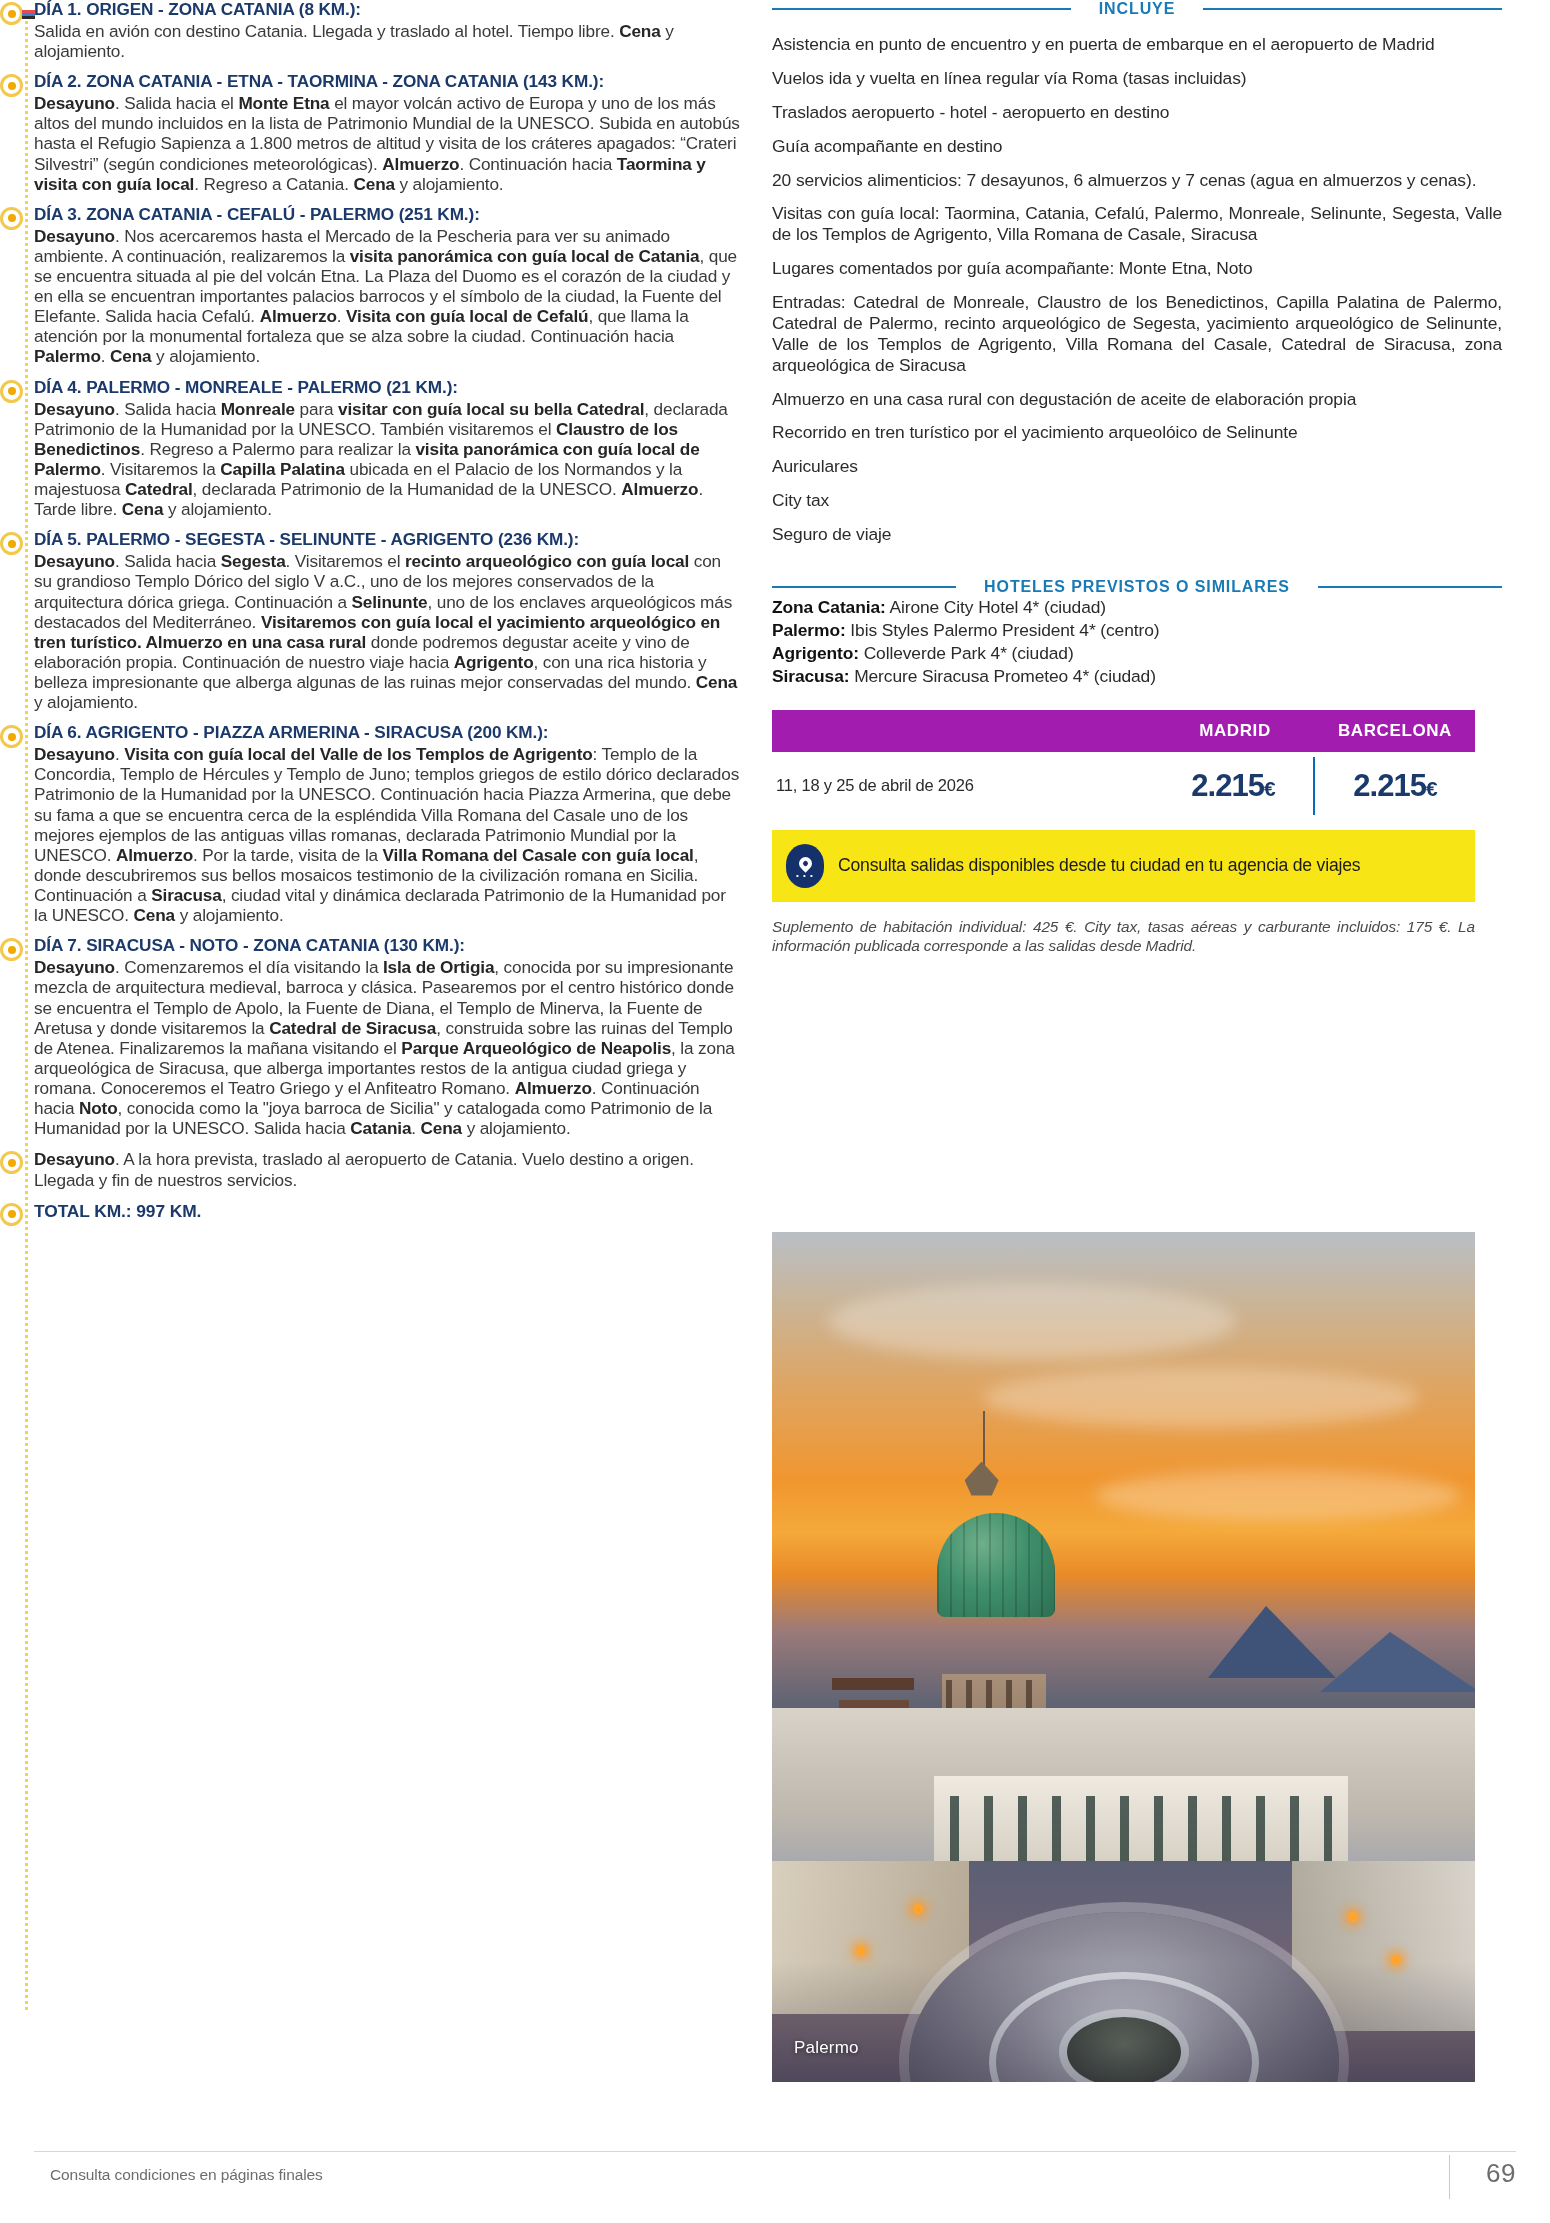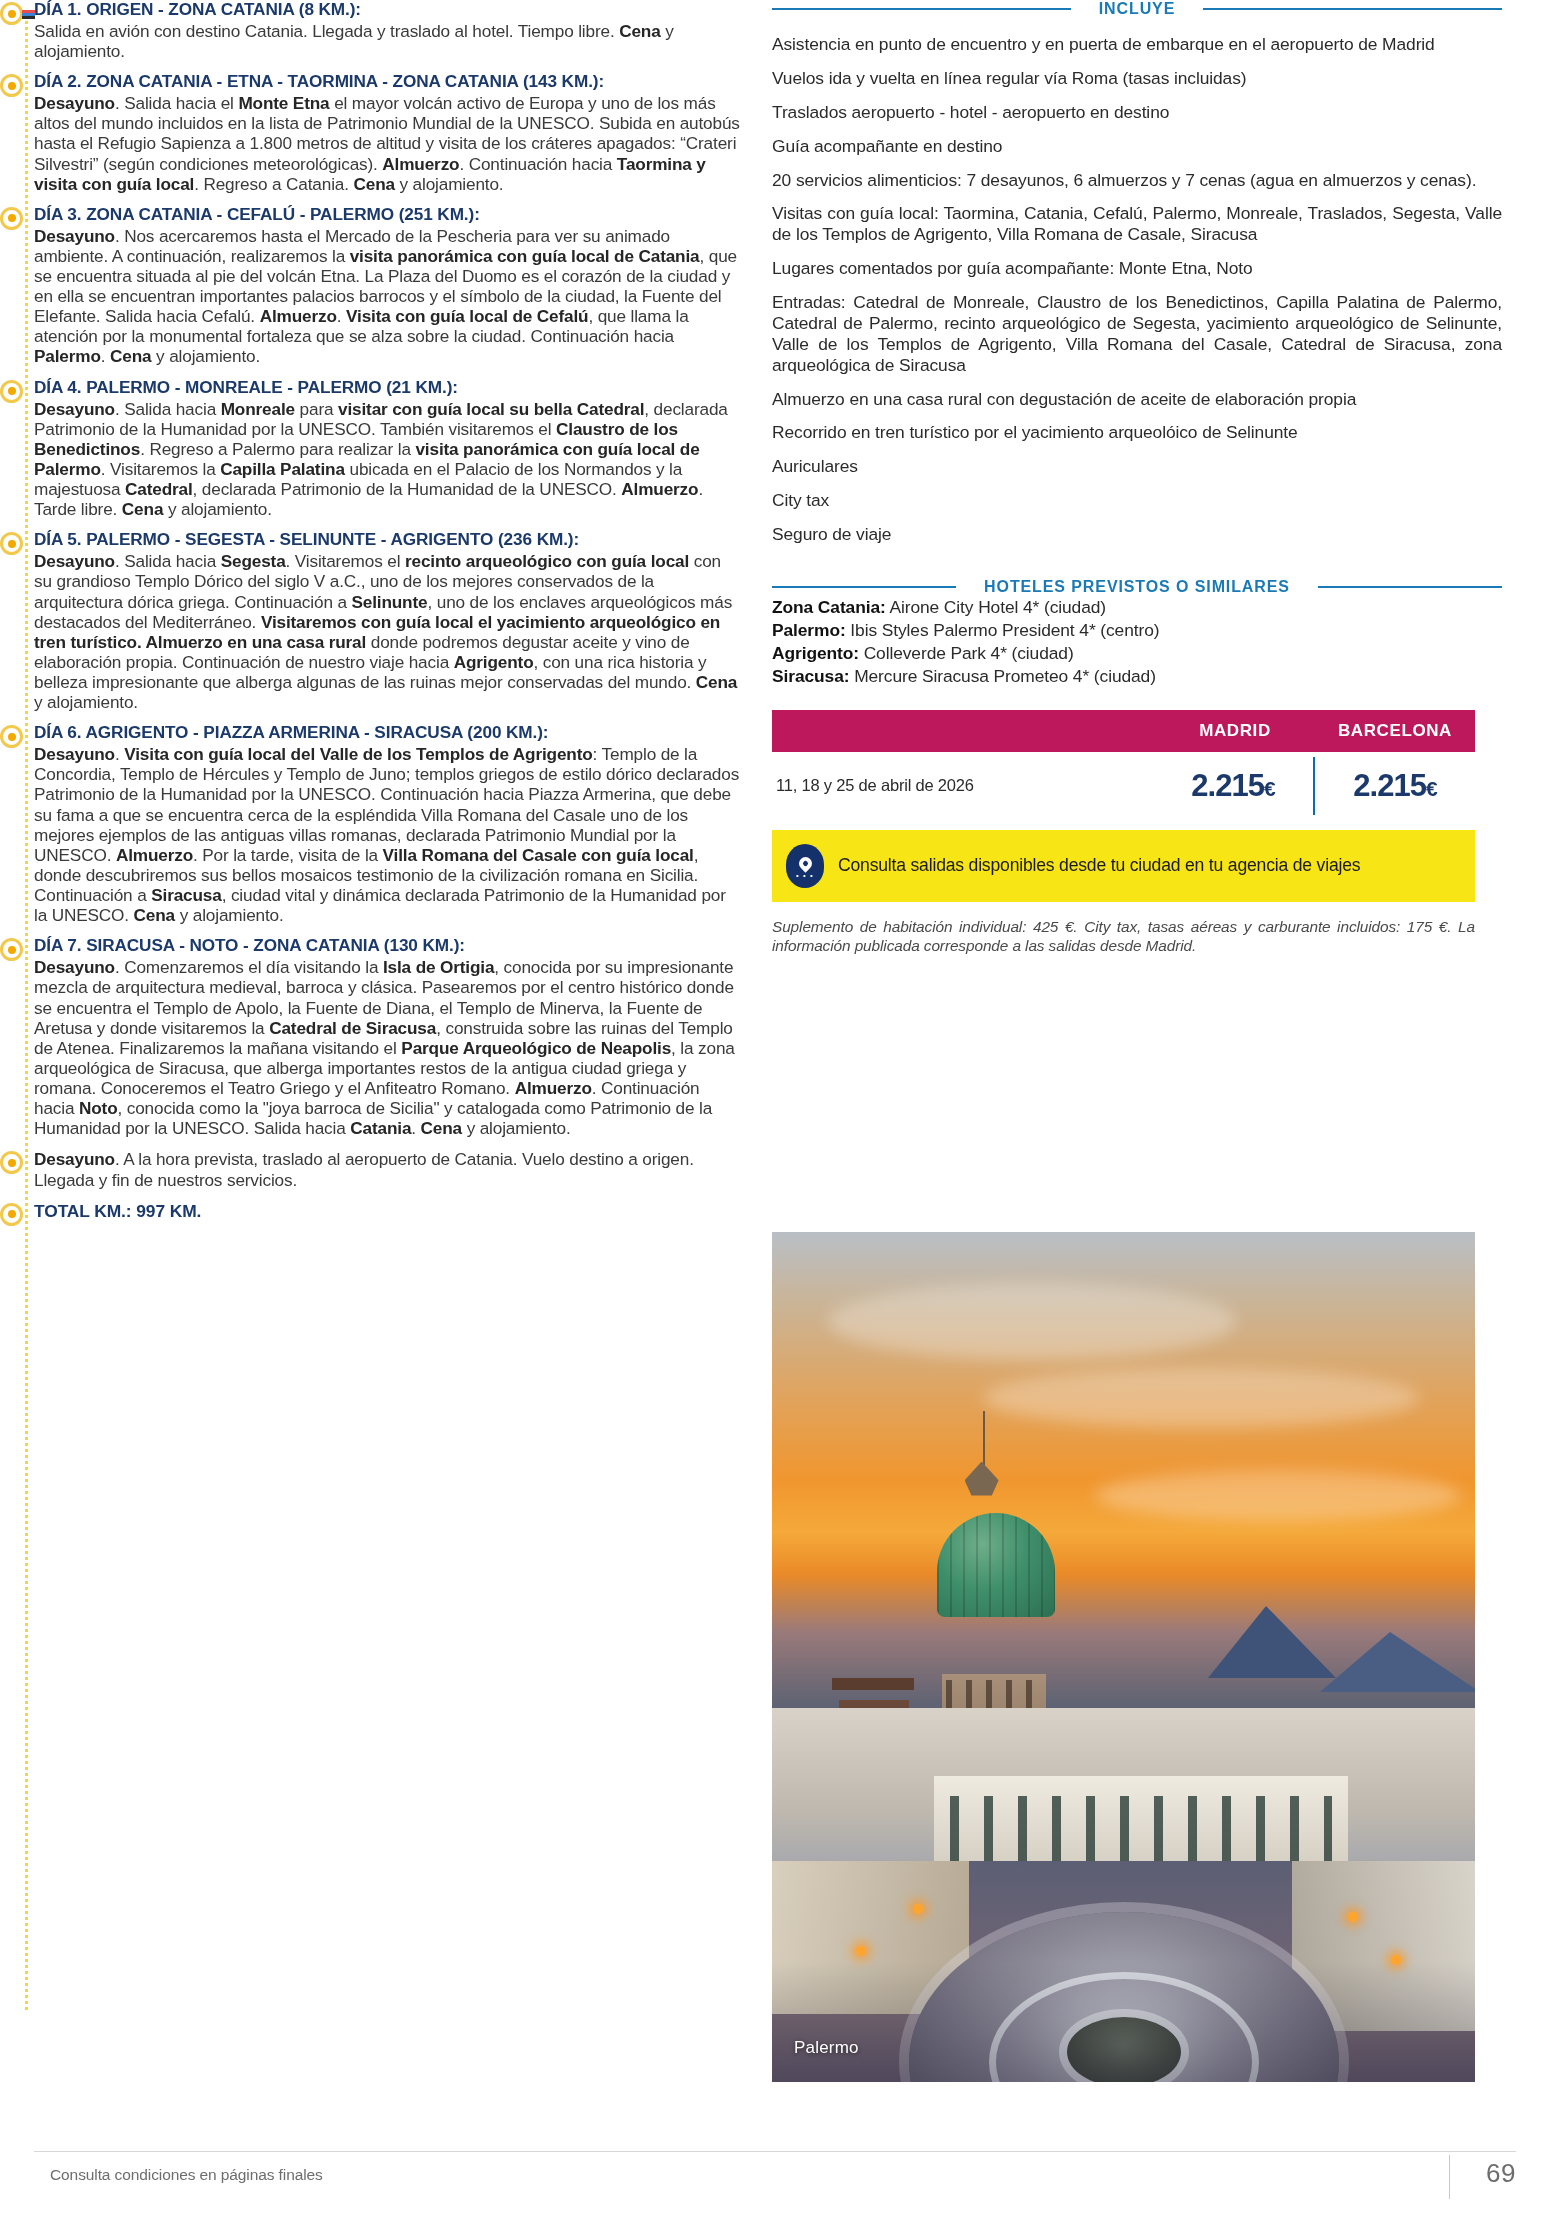--- a/index.html
+++ b/index.html
@@ -77,21 +77,21 @@
   .hotels-head { margin-top:33px; margin-bottom:0; }
   .hotel-line {
     color:#2b2b2b; font-size:17.4px; line-height:1.32;
     letter-spacing:-0.1px;
   }
   .hotel-line b { font-weight:bold; color:#111; }
 
   
   .price-table { margin-top:22px; width:703px; }
   .pt-head {
-    display:flex; background:#be185d; height:42px;
+    display:flex; background:#a21caf; height:42px;
     align-items:center;
   }
   .pt-head .pt-blank { flex:1; }
   .pt-head .pt-city {
     width:160px; text-align:center;
     color:#ffffff; font-size:17px; font-weight:bold;
     letter-spacing:0.6px;
   }
   .pt-row { display:flex; align-items:center; height:68px; }
   .pt-row .pt-date {
@@ -362,21 +362,21 @@
       <span class="ttl">INCLUYE</span>
       <span class="rule"></span>
     </div>
 
     <div>
       <div class="inc-item">Asistencia en punto de encuentro y en puerta de embarque en el aeropuerto de Madrid</div>
       <div class="inc-item">Vuelos ida y vuelta en línea regular vía Roma (tasas incluidas)</div>
       <div class="inc-item">Traslados aeropuerto - hotel - aeropuerto en destino</div>
       <div class="inc-item">Guía acompañante en destino</div>
       <div class="inc-item">20 servicios alimenticios: 7 desayunos, 6 almuerzos y 7 cenas (agua en almuerzos y cenas).</div>
-      <div class="inc-item">Visitas con guía local: Taormina, Catania, Cefalú, Palermo, Monreale, Traslados, Segesta, Valle de los Templos de Agrigento, Villa Romana de Casale, Siracusa</div>
+      <div class="inc-item">Visitas con guía local: Taormina, Catania, Cefalú, Palermo, Monreale, Selinunte, Segesta, Valle de los Templos de Agrigento, Villa Romana de Casale, Siracusa</div>
       <div class="inc-item">Lugares comentados por guía acompañante: Monte Etna, Noto</div>
       <div class="inc-item">Entradas: Catedral de Monreale, Claustro de los Benedictinos, Capilla Palatina de Palermo, Catedral de Palermo, recinto arqueológico de Segesta, yacimiento arqueológico de Selinunte, Valle de los Templos de Agrigento, Villa Romana del Casale, Catedral de Siracusa, zona arqueológica de Siracusa</div>
       <div class="inc-item">Almuerzo en una casa rural con degustación de aceite de elaboración propia</div>
       <div class="inc-item">Recorrido en tren turístico por el yacimiento arqueolóico de Selinunte</div>
       <div class="inc-item">Auriculares</div>
       <div class="inc-item">City tax</div>
       <div class="inc-item">Seguro de viaje</div>
     </div>
 
     <div class="section-head hotels-head">

